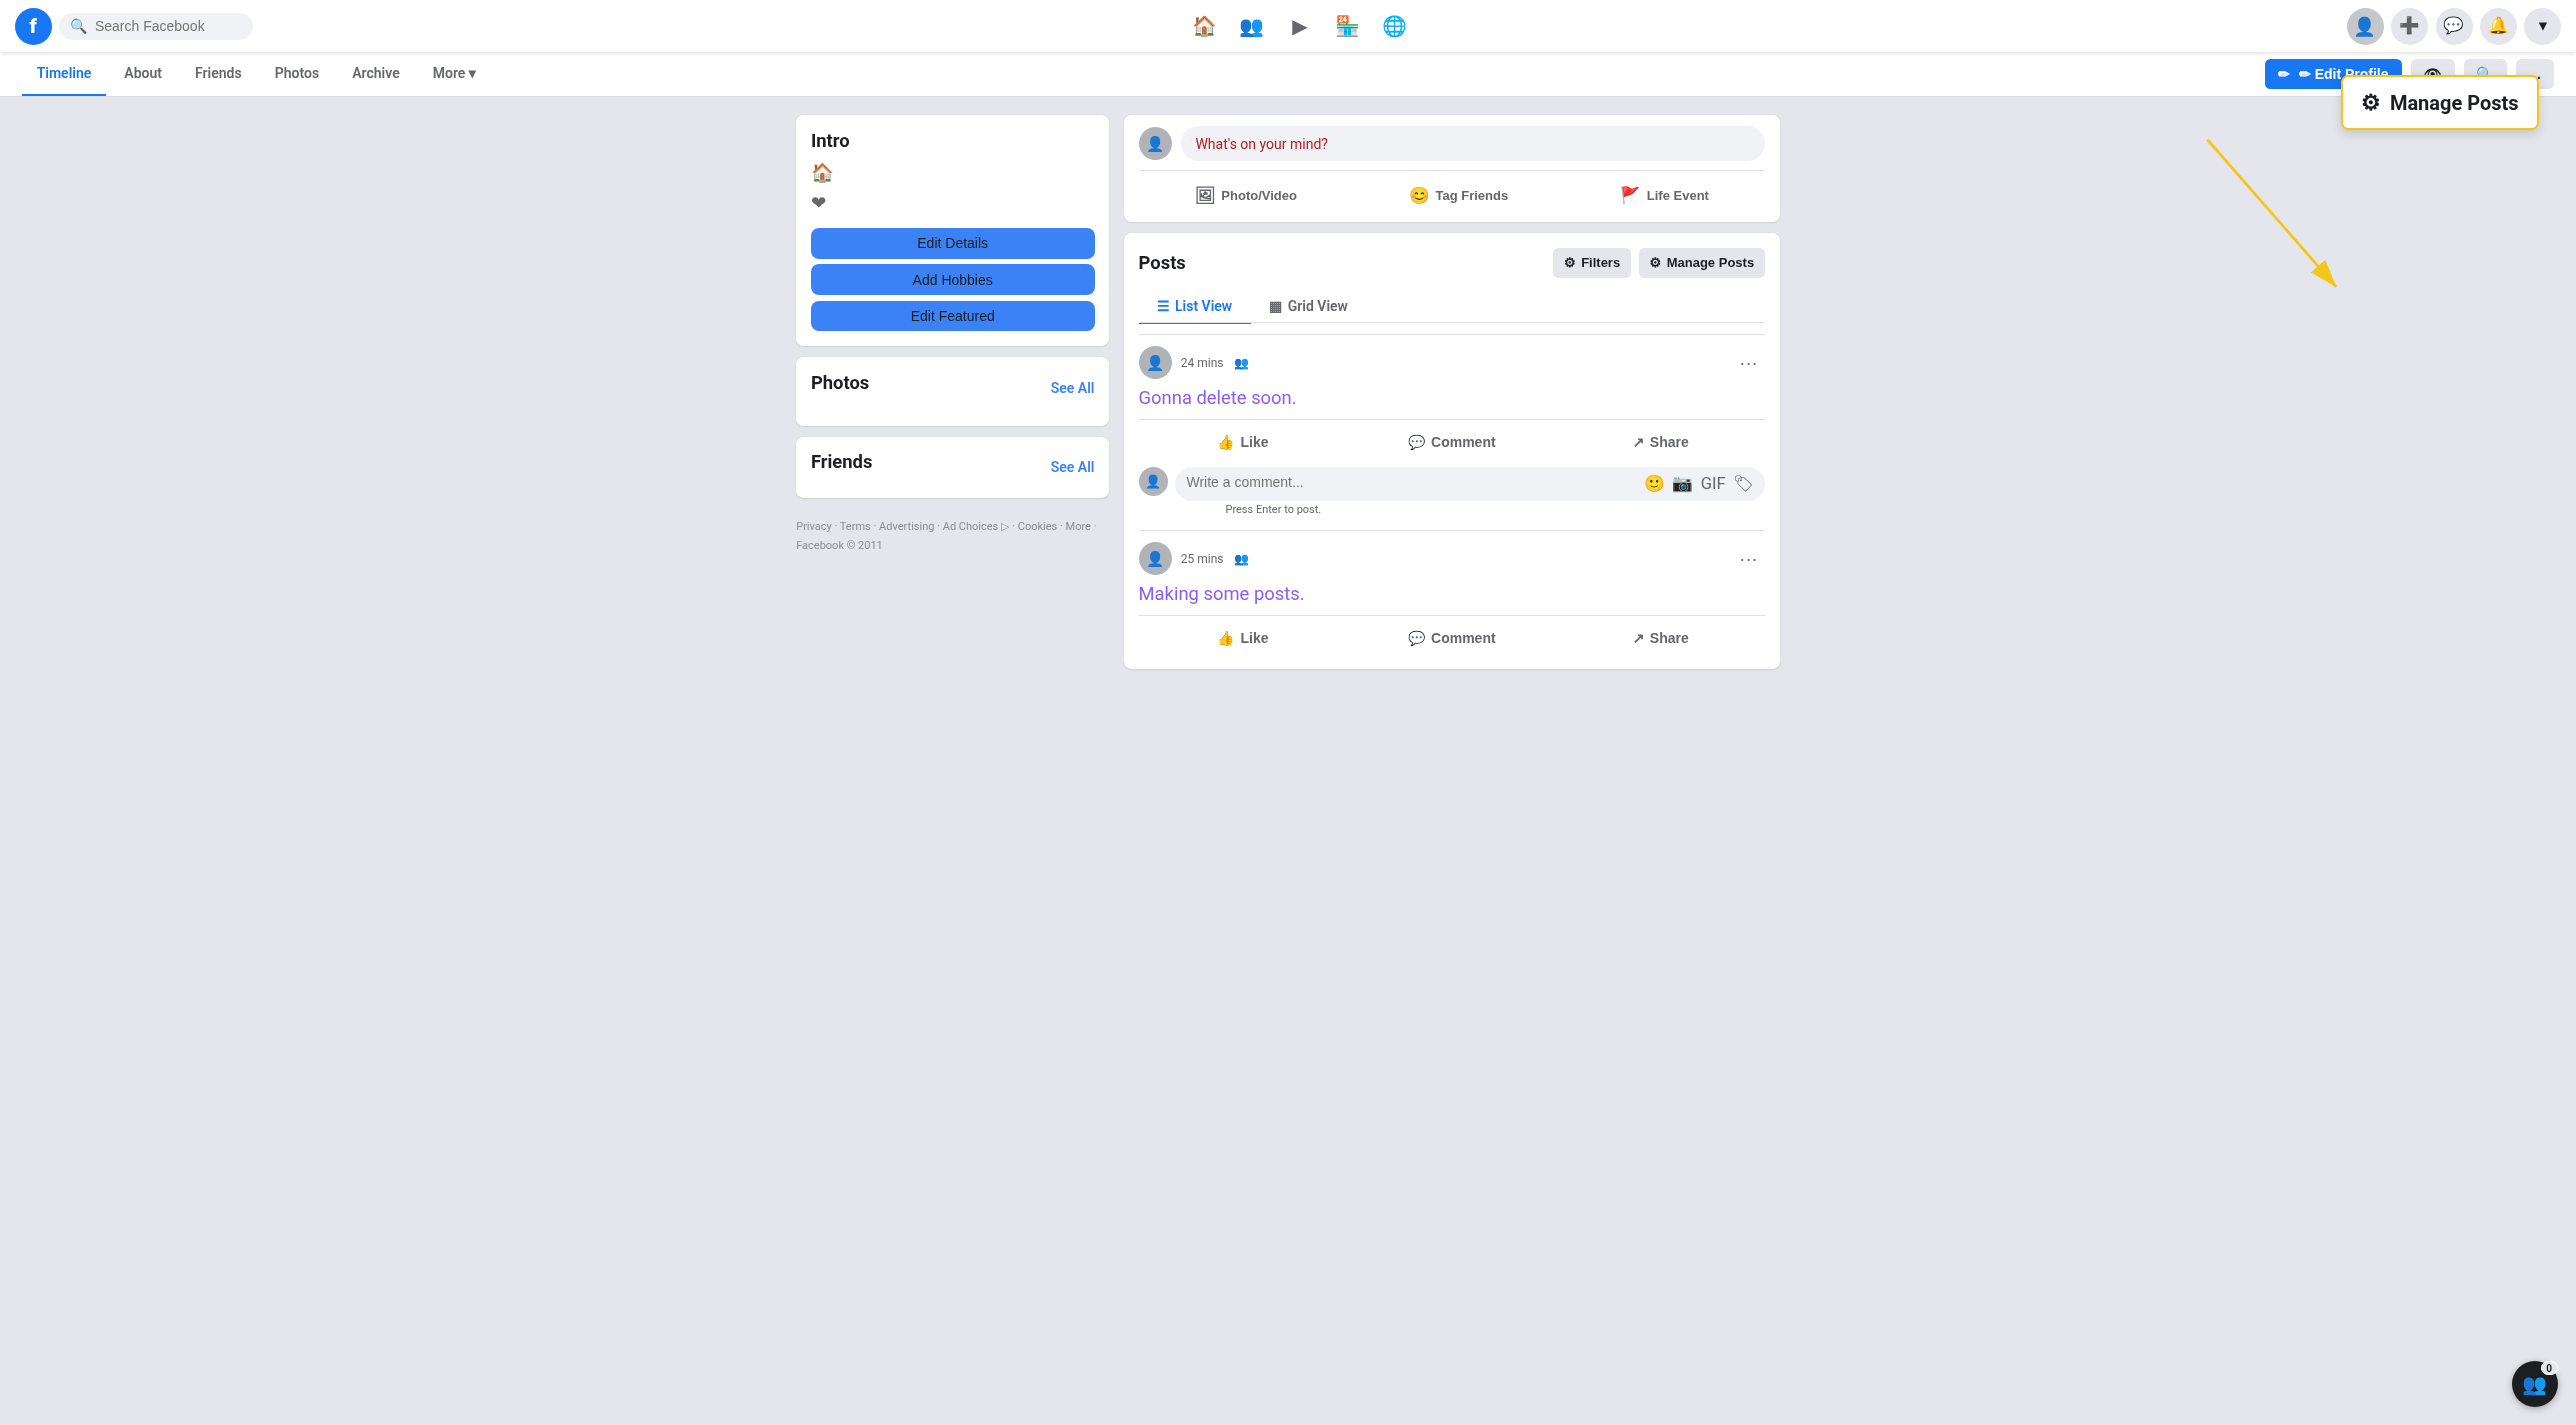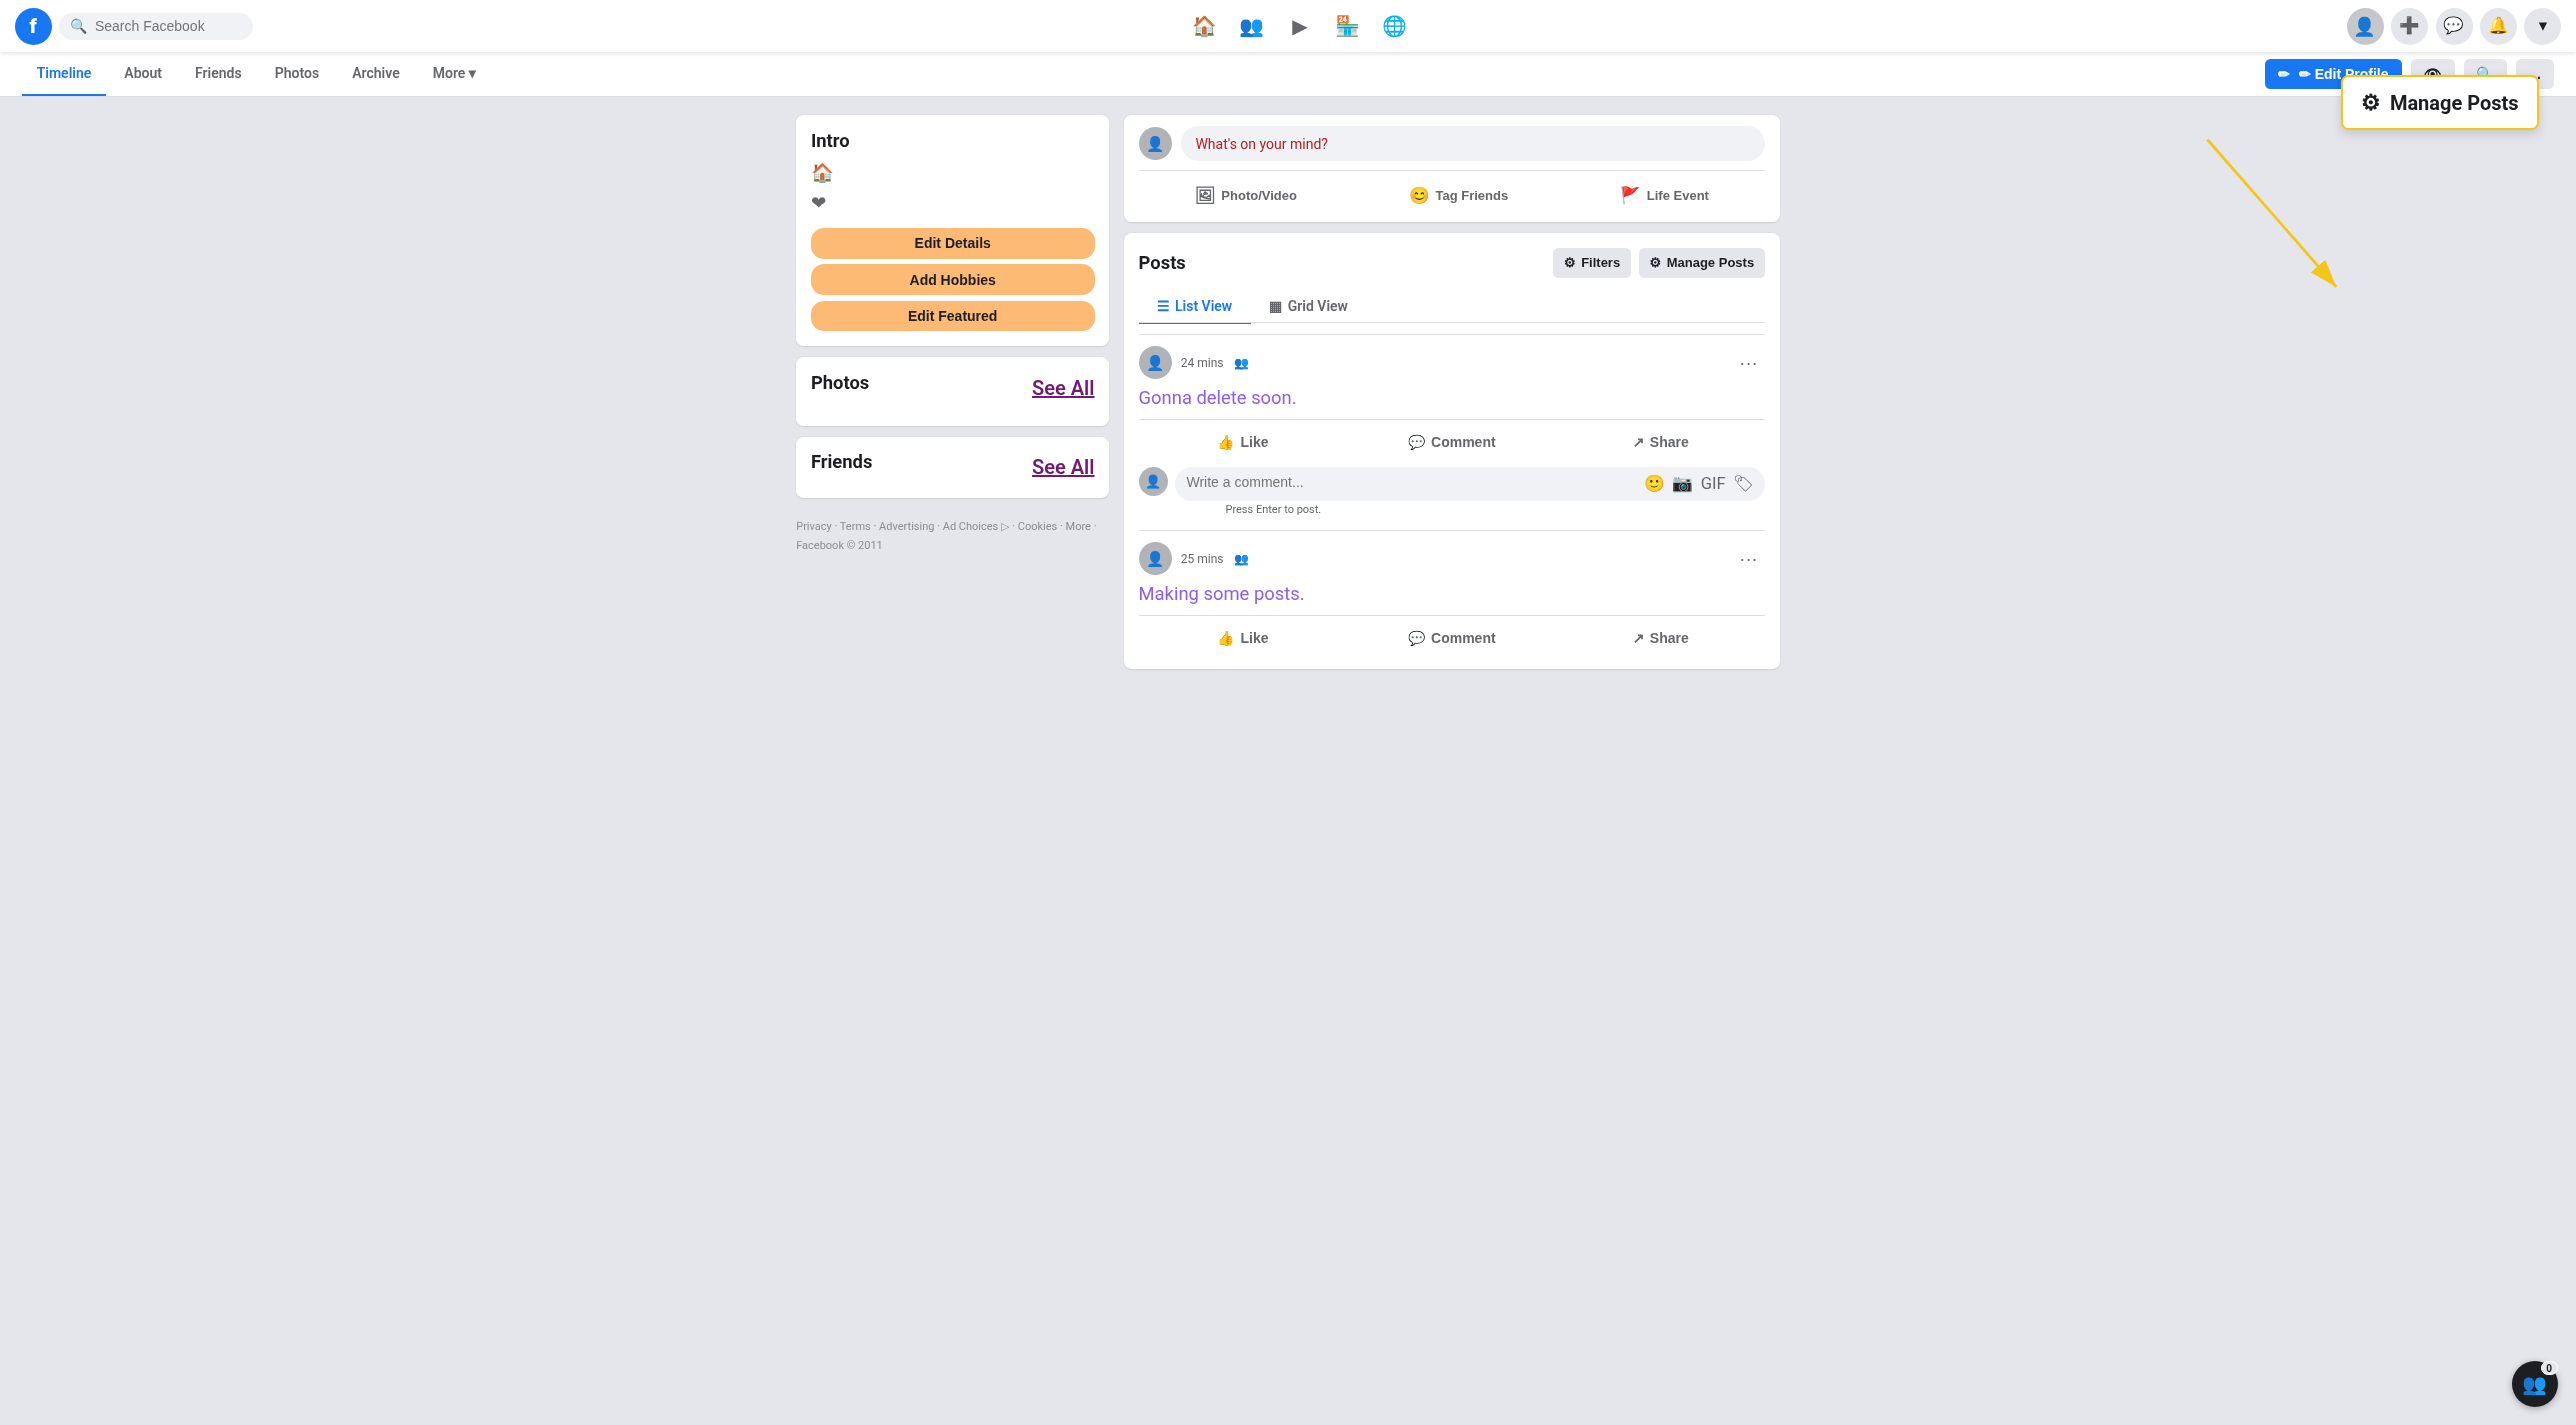--- a/index.html
+++ b/index.html
@@ -105,28 +105,28 @@
     .card-title { font-size: 18.4px; font-weight: 700; margin-bottom: 11px; }
 
     .intro-section {}
     .intro-row {
       display: flex; align-items: center; gap: 9.2px;
       color: #65676b; margin-bottom: 9.2px; font-size: 14px;
     }
     .intro-icon { font-size: 18.4px; color: #65676b; }
 
     .intro-btn {
-      width: 100%; padding: 7.4px; border-radius: 13px;
-      background: #fdba74; border: none; cursor: pointer;
-      font-size: 14px; font-weight: 700; color: #1c1e21;
+      width: 100%; padding: 7.4px; border-radius: 8px;
+      background: #3b82f6; border: none; cursor: pointer;
+      font-size: 14px; font-weight: 400; color: #1c1e21;
       margin-top: 5.5px;
     }
 
     .photos-header { display: flex; align-items: center; justify-content: space-between; margin-bottom: 7.4px; }
-    .see-all-link { color: #701a75; font-size: 20px; font-weight: 600; cursor: pointer; text-decoration: underline; }
+    .see-all-link { color: #3b82f6; font-size: 14px; font-weight: 600; cursor: pointer; }
 
     .friends-header { display: flex; align-items: center; justify-content: space-between; }
 
     
     .right-col { flex: 1; display: flex; flex-direction: column; gap: 11px; }
 
     
     .composer-card { background: #fff; border-radius: 7.4px; box-shadow: 0 0.9px 1.8px rgba(0,0,0,0.1); padding: 11px 14.7px; }
     .composer-top { display: flex; align-items: center; gap: 9.2px; margin-bottom: 9.2px; }
     .composer-input {

